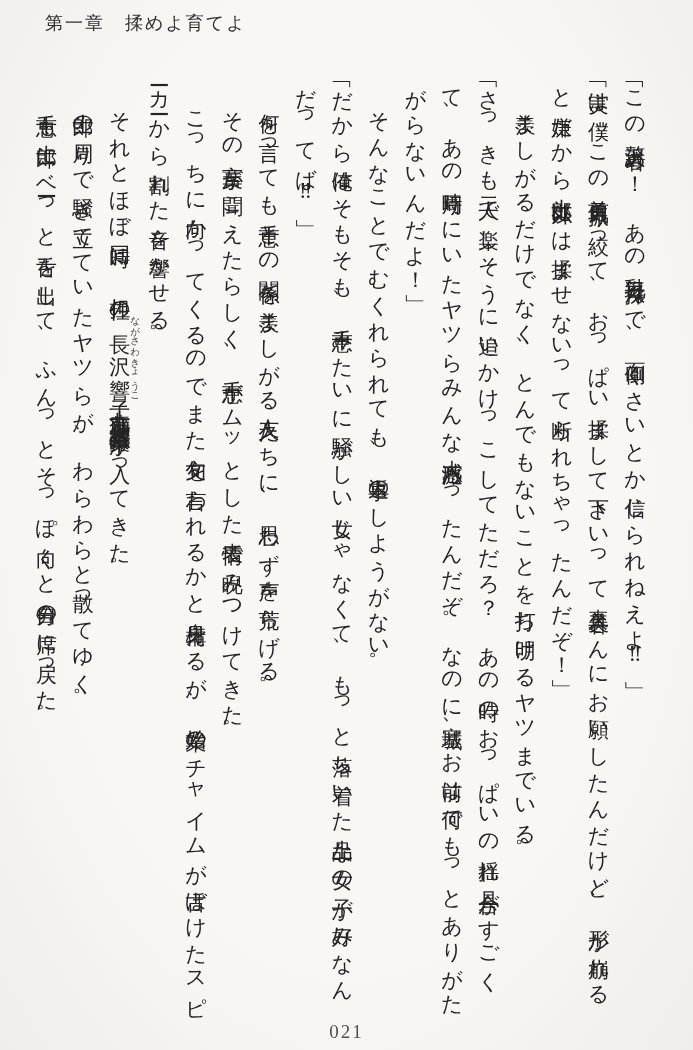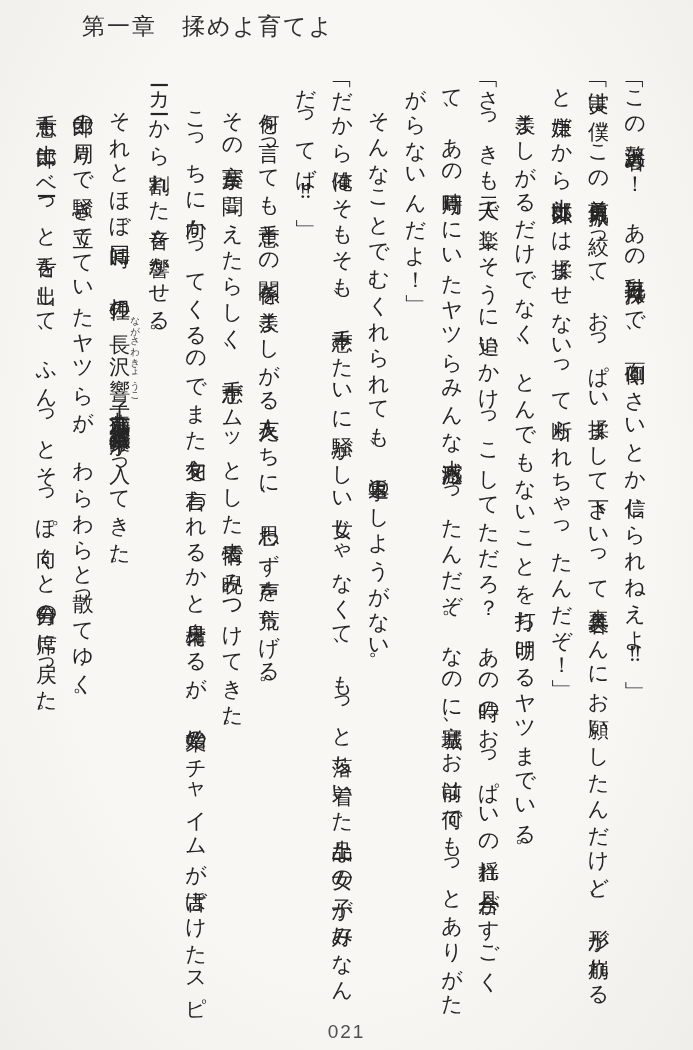--- a/index.html
+++ b/index.html
@@ -15,25 +15,24 @@
     background-image: radial-gradient(ellipse at 50% 45%, #f8f7f4 60%, #efeeea 100%);
     color: #262626;
     font-family: "DejaVu Serif", "Liberation Serif", serif;
   }
 
   
   .running-head {
     position: absolute;
     top: 11px;
     left: 45px;
-    font-size: 23px;
+    font-size: 18px;
     letter-spacing: 2px;
     color: #2e2e2e;
     white-space: pre;
-    margin-left: 37px;
   }
 
   
   .text-block {
     position: absolute;
     top: 74px;
     right: 40px;
     width: 625px;
     height: 936px;
     writing-mode: vertical-rl;
@@ -55,21 +54,21 @@
     letter-spacing: 0;
     color: #3a3a3a;
   }
 
   .page-number {
     position: absolute;
     bottom: 7px;
     left: 0;
     width: 100%;
     text-align: center;
-    font-family: Liberation Sans, sans-serif;
+    font-family: Liberation Serif, serif;
     font-size: 19px;
     letter-spacing: 2px;
     color: #4f4f4f;
   }
 </style>
 </head>
 <body>
 
 <div class="running-head">第一章　揉めよ育てよ</div>
 

